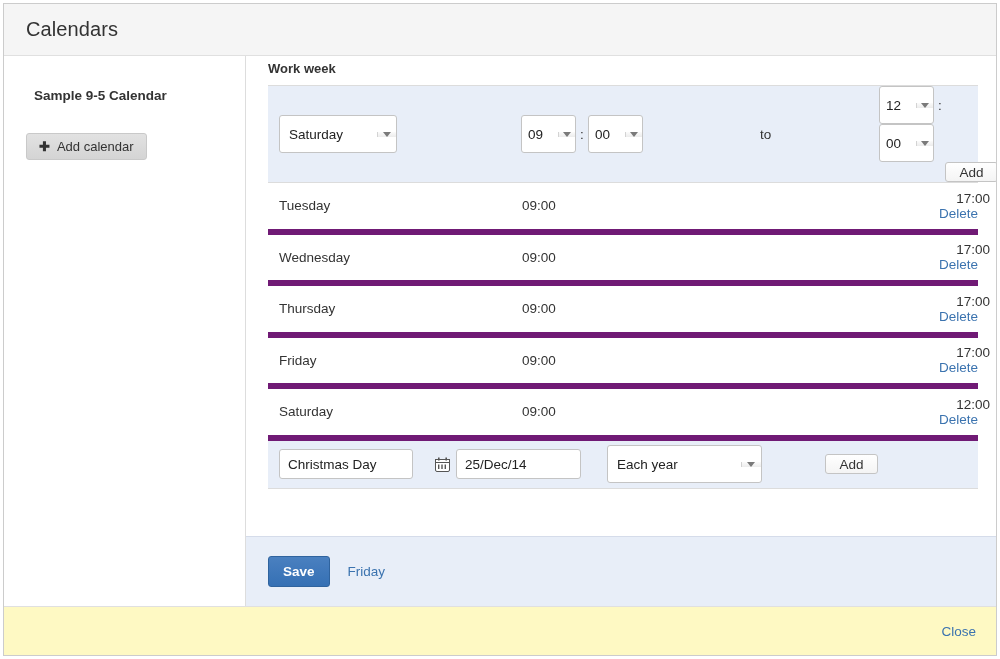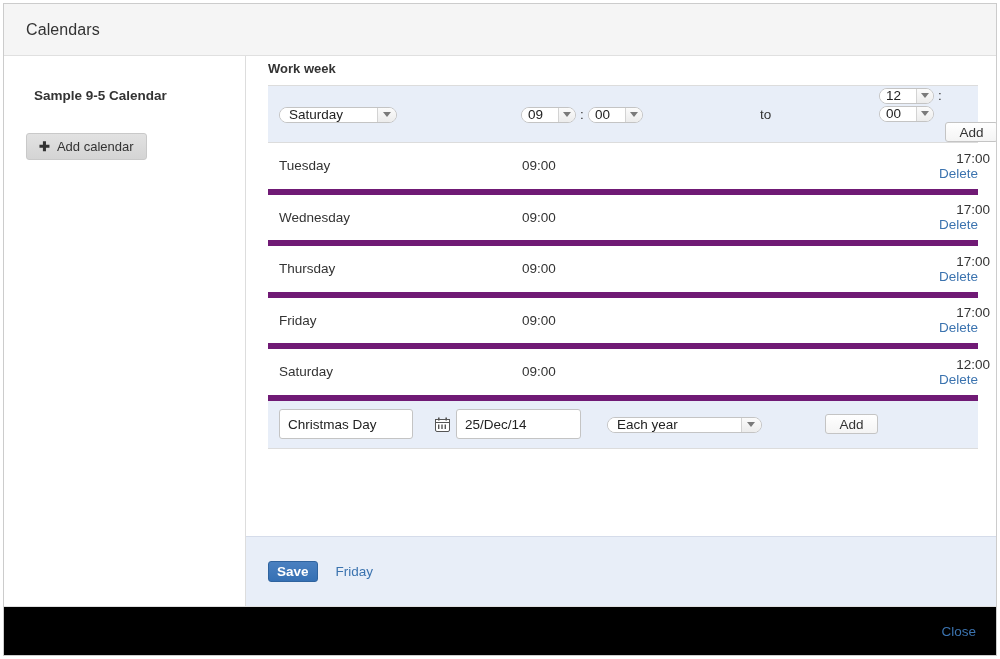--- a/index.html
+++ b/index.html
@@ -40,21 +40,21 @@
     height: 52px;
     flex: 0 0 52px;
     background: #f5f5f5;
     border-bottom: 1px solid #e0e0e0;
     display: flex;
     align-items: center;
     box-sizing: border-box;
   }
   .dialog-title {
     padding-left: 22px;
-    font-size: 16px;
+    font-size: 20px;
     color: #333333;
     letter-spacing: 0.1px;
   }
 
   
   .dialog-body {
     flex: 1 1 auto;
     display: flex;
     min-height: 0;
     position: relative;
@@ -161,28 +161,29 @@
     text-decoration: none;
     cursor: pointer;
   }
 
   
   .edit-cell { padding-left: 11px !important; }
 
   
   .select-ctl {
     display: inline-flex;
-    height: 16px;
+    height: 38px;
     border: 1px solid #c4c4c4;
-    border-radius: 9px;
+    border-radius: 3px;
     background: #ffffff;
     box-sizing: border-box;
     vertical-align: middle;
     overflow: hidden;
     cursor: pointer;
+    align-items: center;
   }
   .select-ctl .sel-text {
     display: flex;
     align-items: center;
     padding: 0 9px;
     font-size: 13.5px;
     color: #222222;
     background: #ffffff;
     white-space: nowrap;
     overflow: hidden;
@@ -285,37 +286,37 @@
     height: 70px;
     background: #e8eef8;
     border-top: 1px solid #d5dcea;
     box-sizing: border-box;
     display: flex;
     align-items: center;
     padding-left: 22px;
     gap: 18px;
   }
   .btn-primary {
-    height: 21px;
-    padding: 0 8px;
+    height: 31px;
+    padding: 0 14px;
     font-size: 13.5px;
     font-weight: bold;
     color: #ffffff;
     background: linear-gradient(to bottom, #4a80c0 0%, #3570b4 100%);
     border: 1px solid #2f639e;
     border-radius: 3px;
     cursor: pointer;
     font-family: "Liberation Sans", sans-serif;
   }
 
   
   .dialog-footer {
     flex: 0 0 49px;
     height: 49px;
-    background: #000000;
+    background: #fef9c3;
     border-top: 1px solid #e0e0e0;
     display: flex;
     align-items: center;
     justify-content: flex-end;
     padding-right: 20px;
     box-sizing: border-box;
     text-align: center;
   }
   .footer-link {
     color: #3b73af;

